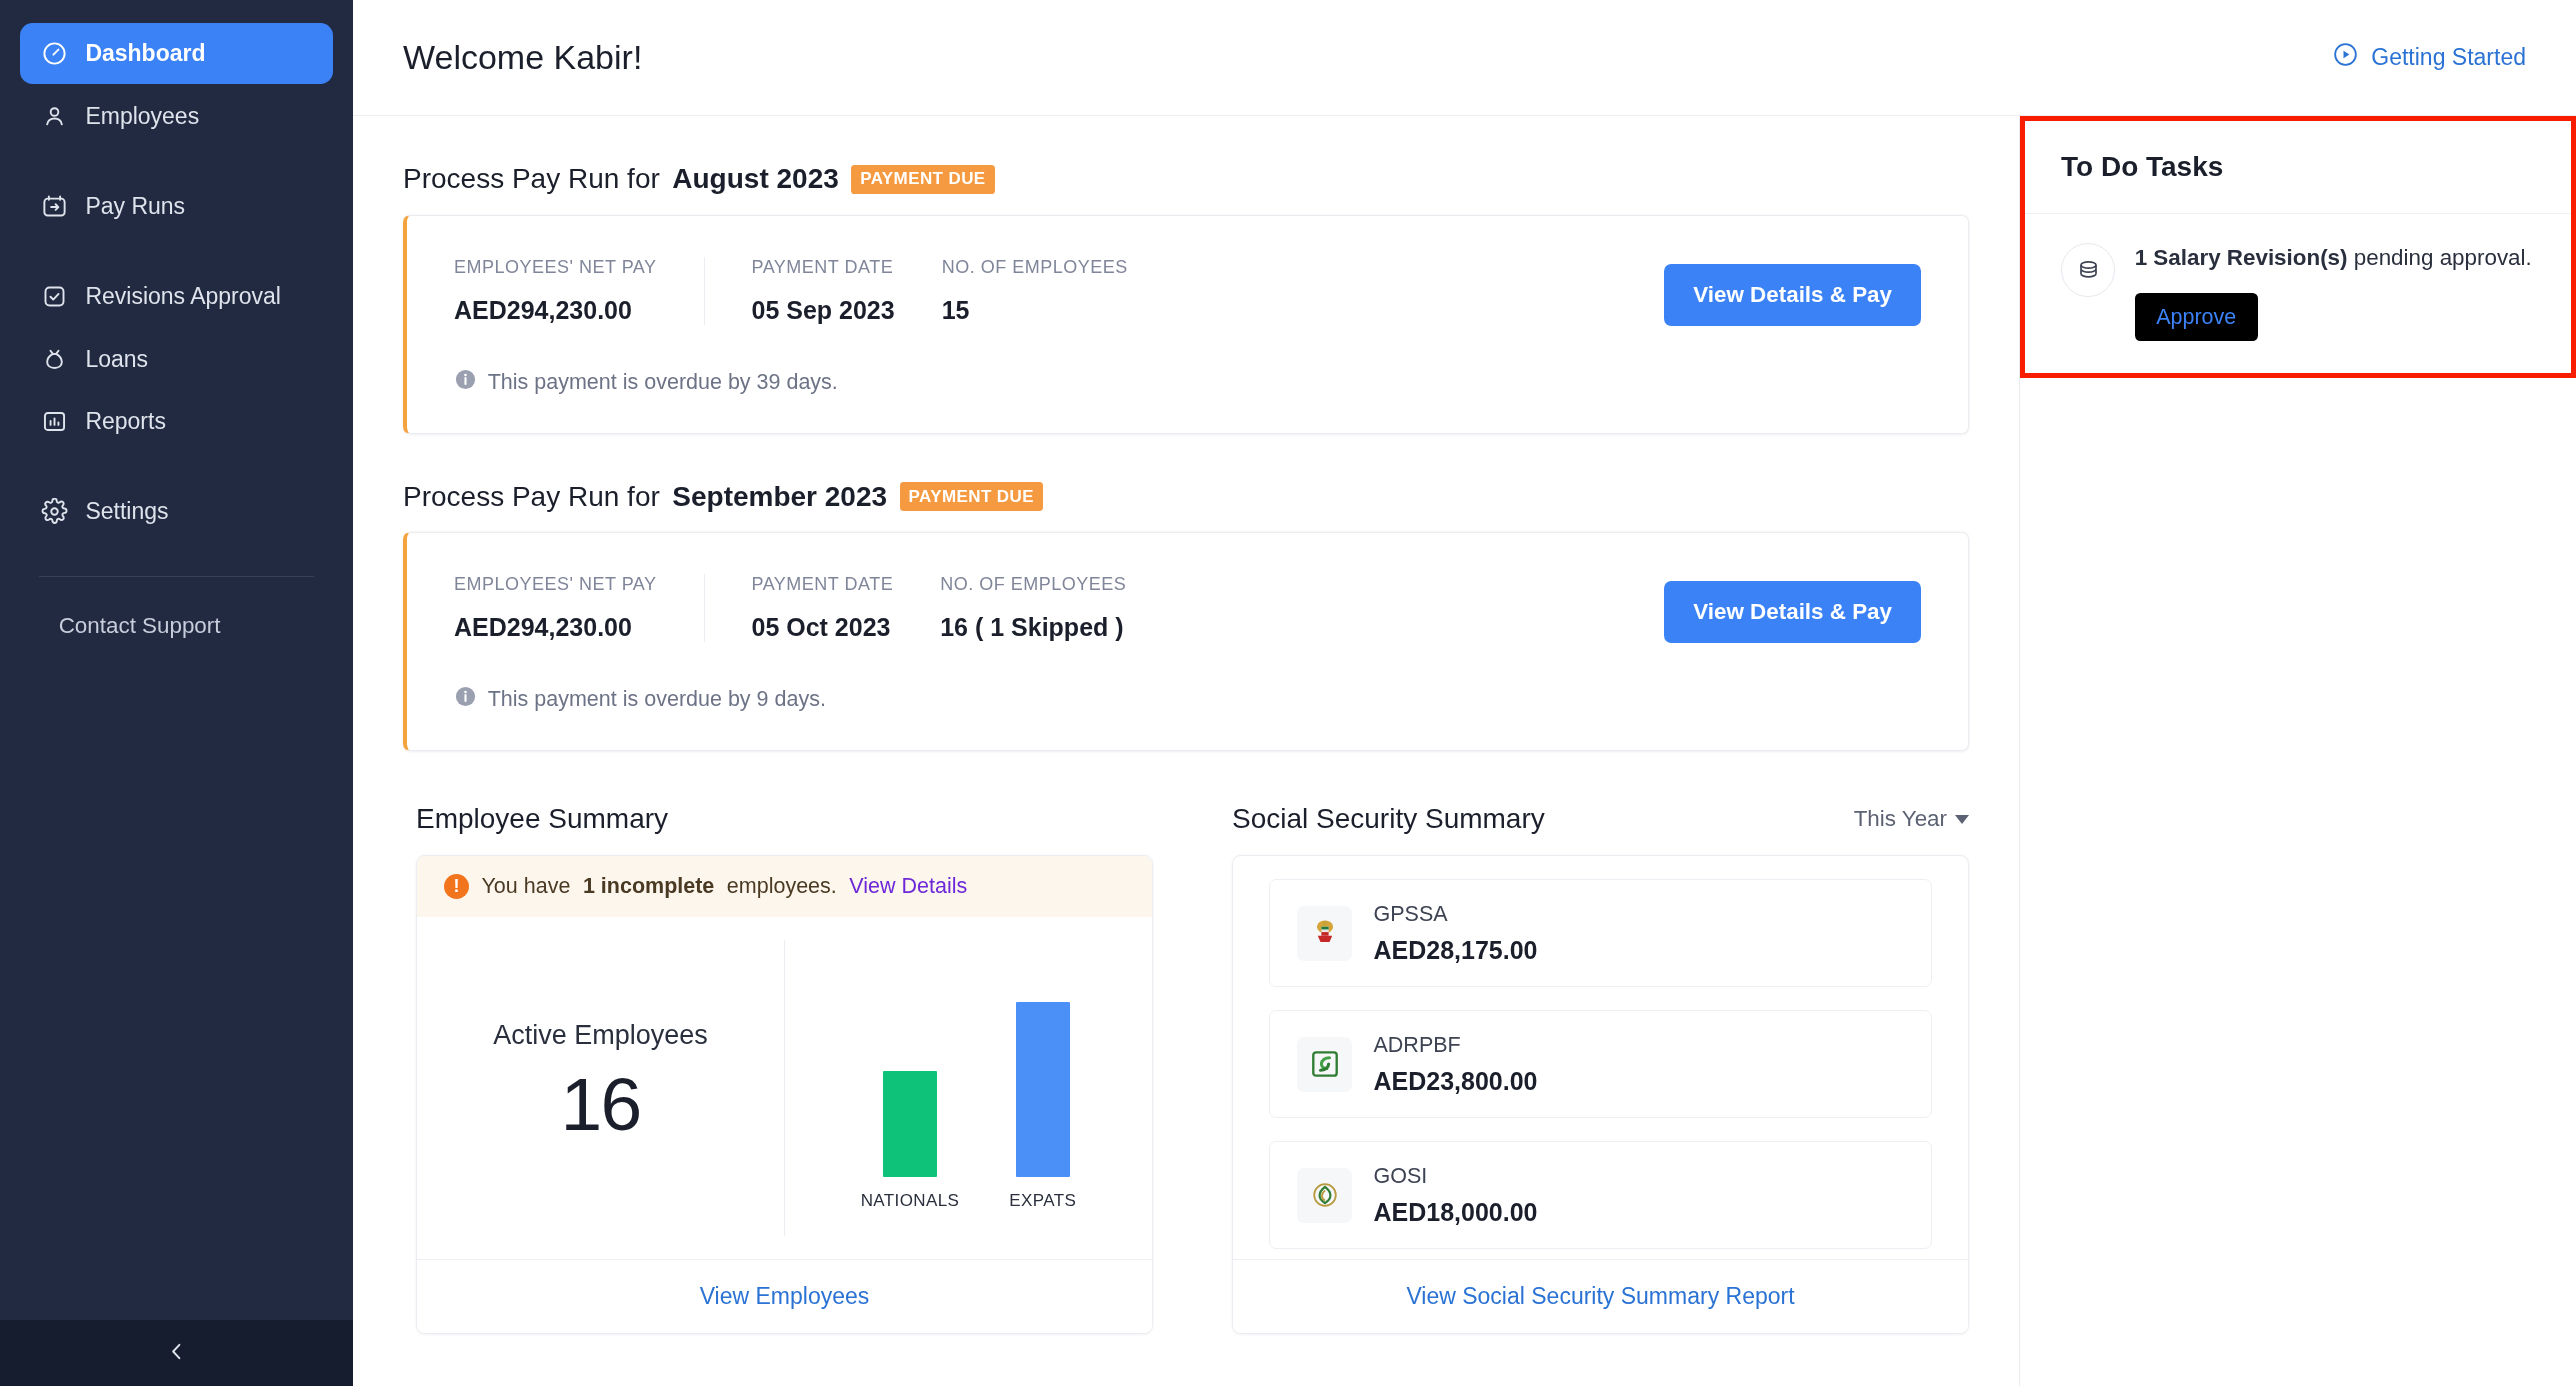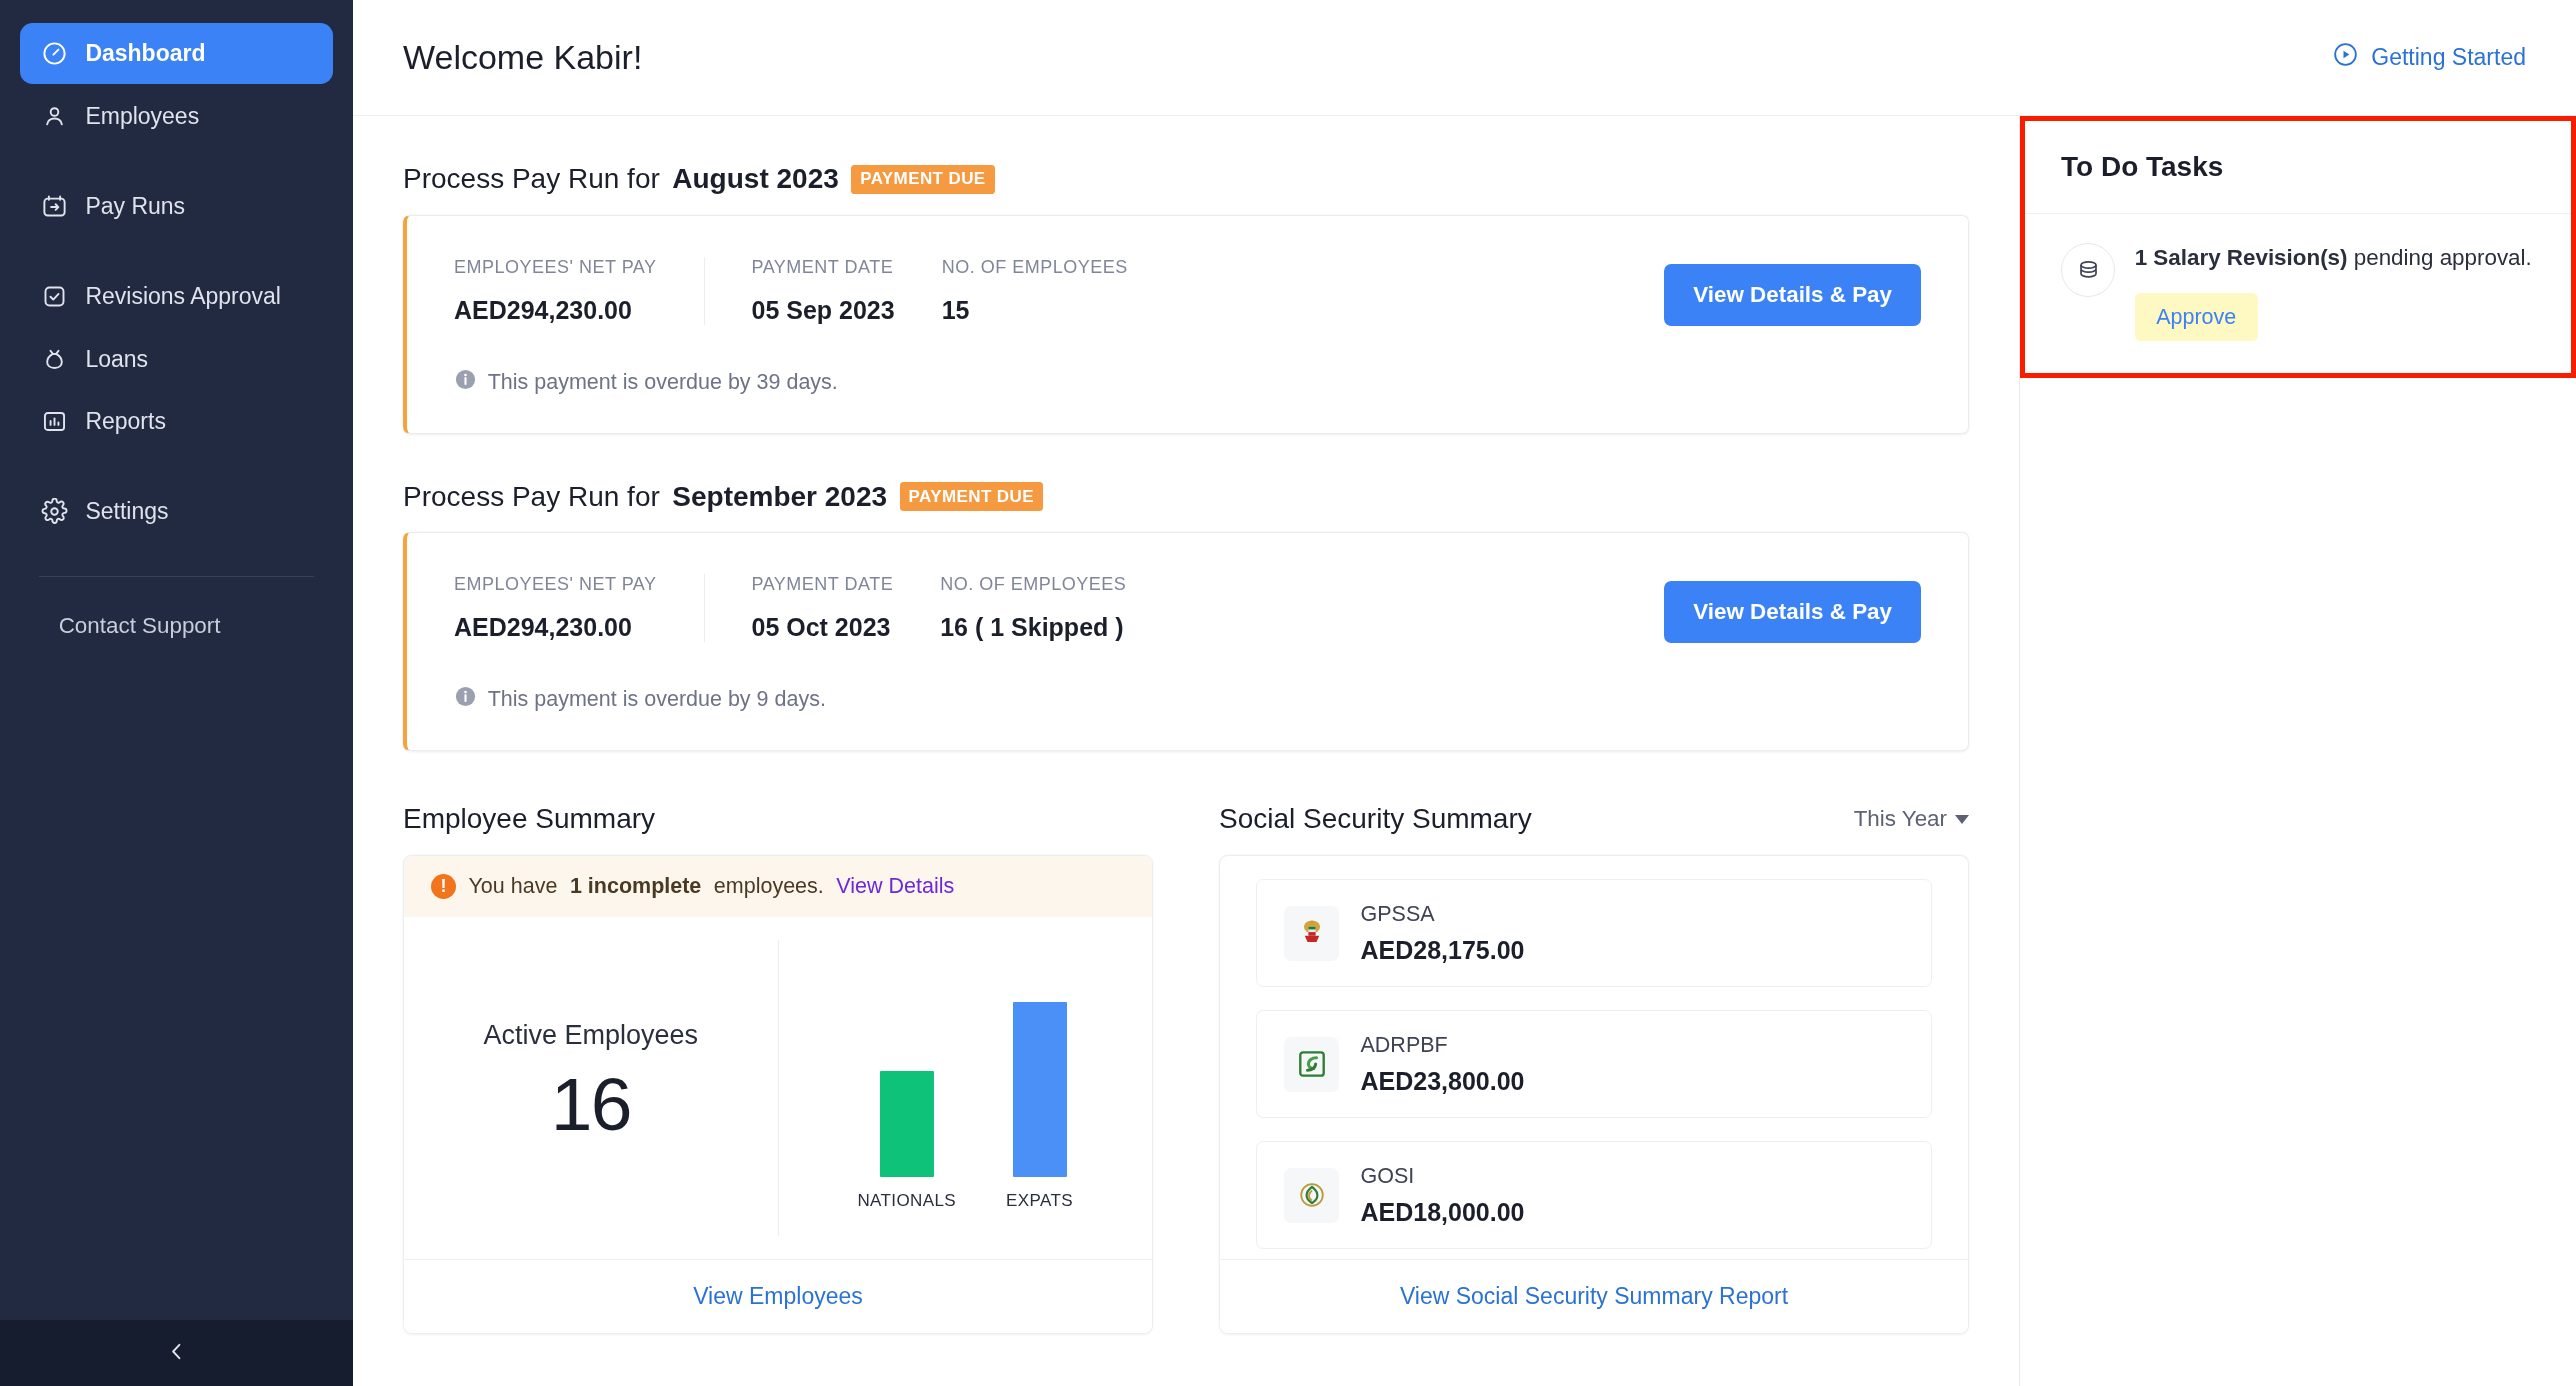--- a/index.html
+++ b/index.html
@@ -116,21 +116,21 @@
     font-family: inherit;
   }
   .overdue {
     display: flex; align-items: center; gap: 10.7px;
     margin-top: 43px; font-size: 21.5px; color: #6d7386;
   }
   .overdue svg { width: 23px; height: 23px; flex: 0 0 23px; }
 
   
   .summary-row { display: flex; gap: 66px; margin-top: 52px; }
-  .summary-col { flex: 1; min-width: 0; }
+  .summary-col { flex: 1; min-width: 0; margin-left: 13px; }
   .summary-head {
     display: flex; align-items: center; justify-content: space-between;
     margin-bottom: 19.7px;
   }
   .summary-title { font-size: 28px; color: #1b1f2b; }
   .year-select {
     display: flex; align-items: center; gap: 8px;
     font-size: 22.4px; color: #5c6273; cursor: pointer;
   }
   .caret { width: 0; height: 0; border-left: 7.2px solid transparent; border-right: 7.2px solid transparent; border-top: 9px solid #5c6273; }
@@ -217,21 +217,21 @@
     width: 54px; height: 54px; border-radius: 50%;
     border: 0.9px solid #e6e8ee;
     display: flex; align-items: center; justify-content: center;
     flex: 0 0 54px;
   }
   .todo-icon svg { width: 29px; height: 29px; }
   .todo-text { font-size: 22.4px; color: #2a2f3d; line-height: 1.35; }
   .todo-text .em { font-weight: 700; }
   .approve-btn {
     margin-top: 19.7px;
-    background: #fef9c3; color: #3b82f6;
+    background: #000000; color: #3b82f6;
     border: none; border-radius: 5.4px;
     font-size: 21.5px; padding: 11.6px 21.5px;
     cursor: pointer; font-family: inherit;
   }
 </style>
 </head>
 <body>
 
 <div class="app">
 

